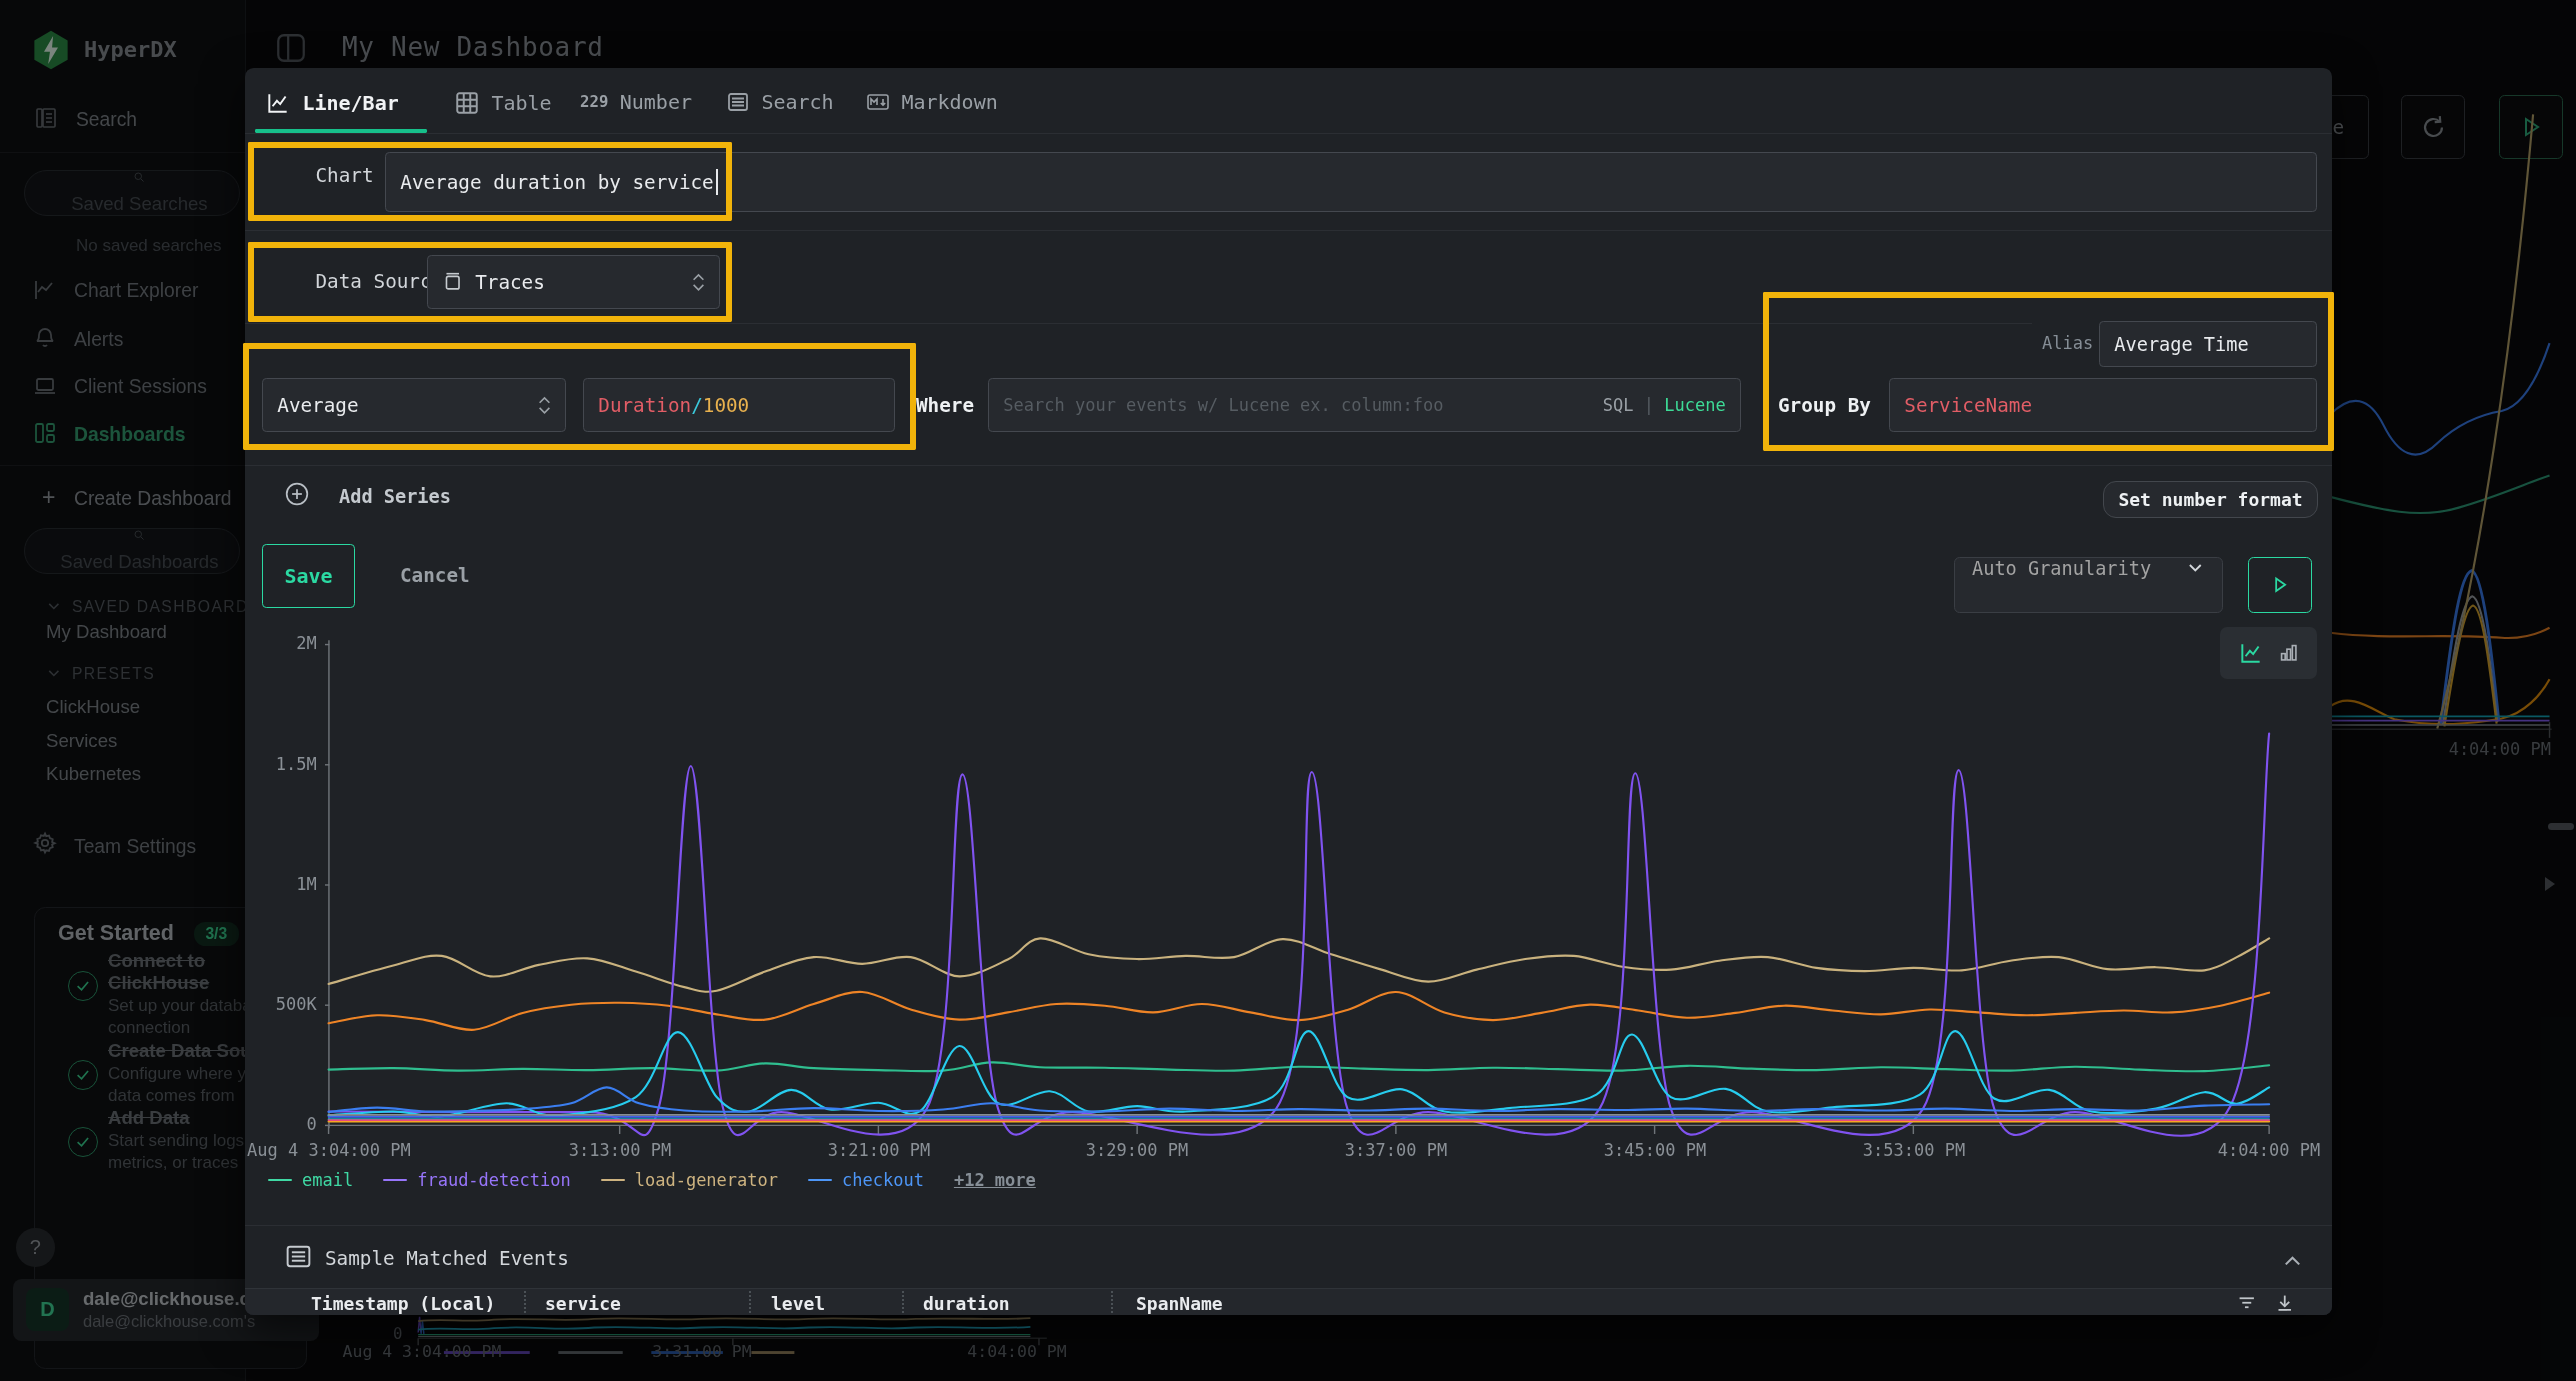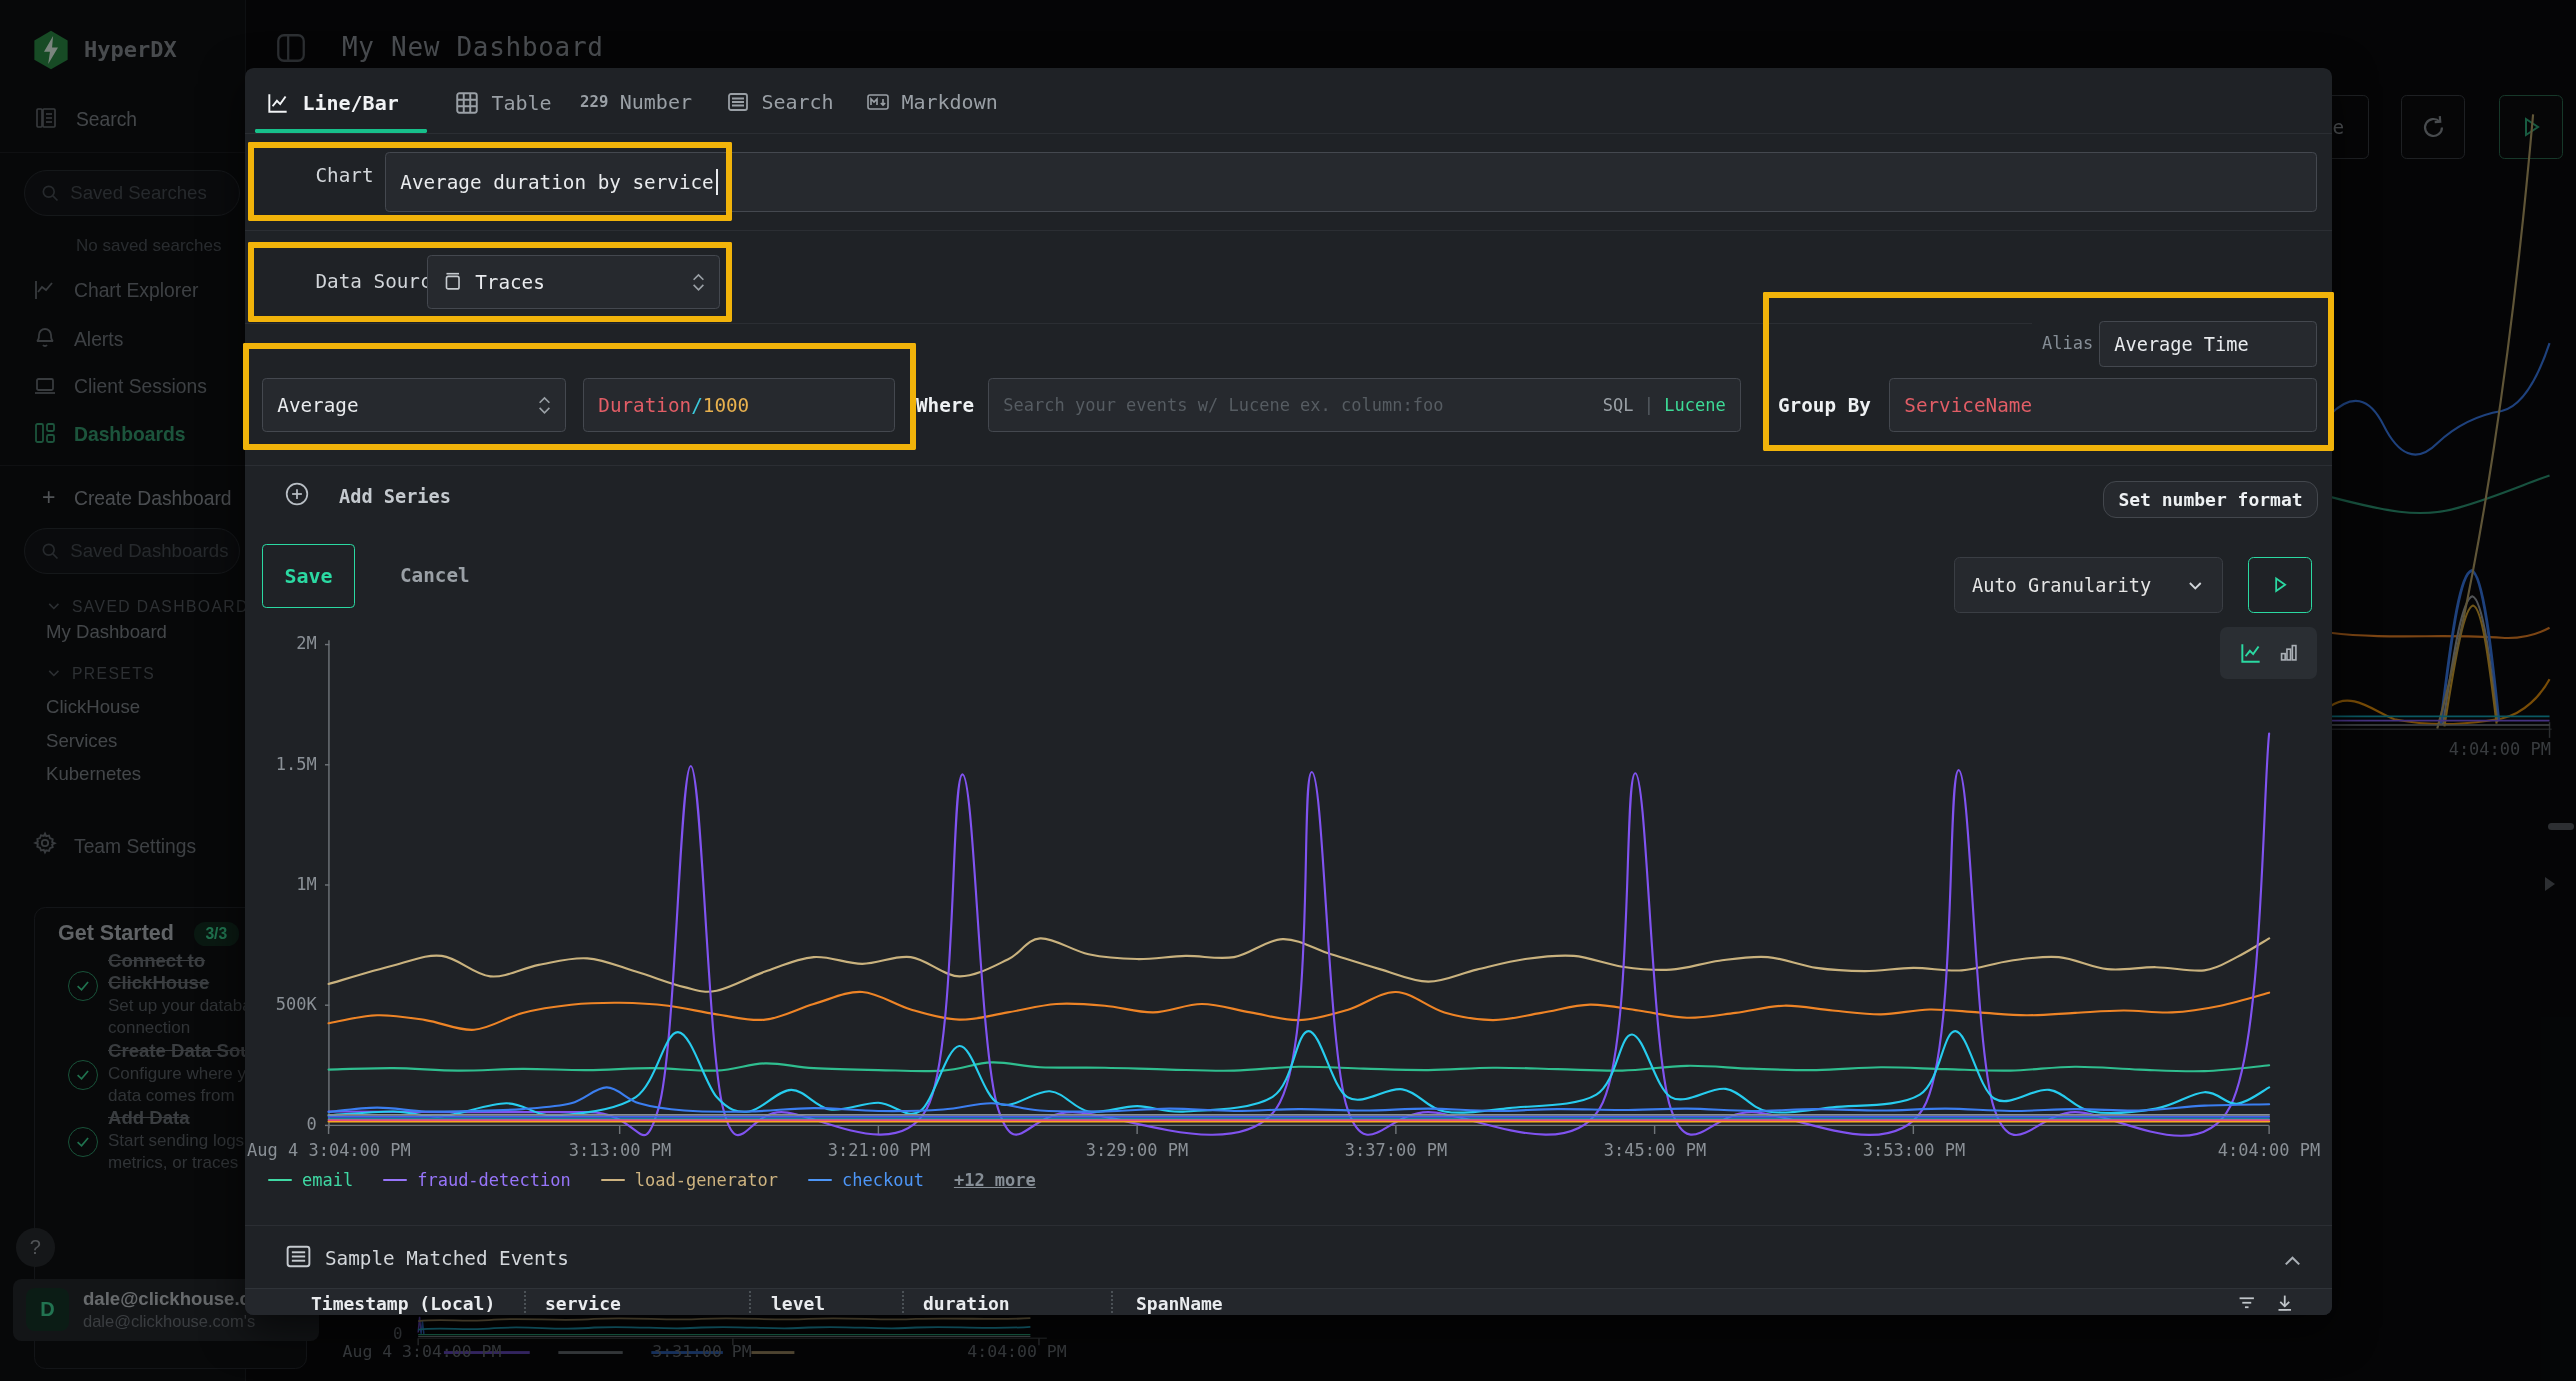--- a/index.html
+++ b/index.html
@@ -6,21 +6,21 @@
   body{width:2576px;height:1381px;position:relative;font-family:"DejaVu Sans Mono","Liberation Mono",monospace;-webkit-font-smoothing:antialiased;}
   .abs{position:absolute;}
   .sans{font-family:"Liberation Sans","DejaVu Sans",sans-serif;}
   .mono{font-family:"DejaVu Sans Mono","Liberation Mono",monospace;}
 
   
   .sidebar{position:absolute;left:0;top:0;width:245px;height:1381px;background:#0f1113;border-right:0.7px solid #1c1f23;z-index:1;}
   .sb-divider{position:absolute;left:0;width:245px;height:0.7px;background:#1d2024;}
   .sb-label{position:absolute;font-size:19.3px;color:#767c82;white-space:nowrap;}
   .sb-icon{position:absolute;color:#6b7177;}
-  .pill{position:absolute;left:23.6px;width:216px;height:46px;border:1.4px solid #2a2e33;border-radius:23px;background:#141619;display:flex;align-items:center;padding-left:15.7px;box-sizing:border-box;color:#4a5056;font-size:18.6px;gap:10px;}
+  .pill{position:absolute;left:23.6px;width:216px;height:46px;border:1.4px solid #2a2e33;border-radius:23px;background:#141619;display:flex;align-items:center;padding-left:15.7px;box-sizing:border-box;color:#4a5056;font-size:18.6px;gap:10px;flex-direction:column;}
   .section-head{position:absolute;font-size:15.7px;letter-spacing:1.4px;color:#565c62;font-family:"Liberation Sans",sans-serif;white-space:nowrap;}
   .gs-card{position:absolute;left:34px;top:907px;width:273px;height:462px;border:1.4px solid #26292e;border-radius:11.4px;background:#101214;box-sizing:border-box;}
   .gs-step-title{position:absolute;font-size:18.6px;font-weight:bold;color:#6f757b;text-decoration:line-through;font-family:"Liberation Sans",sans-serif;white-space:nowrap;}
   .gs-step-desc{position:absolute;font-size:17px;color:#5c6268;font-family:"Liberation Sans",sans-serif;line-height:21.5px;width:179px;}
   .check-circle{position:absolute;width:30px;height:30px;border:1.8px solid #2f9e6e;border-radius:50%;display:flex;align-items:center;justify-content:center;box-sizing:border-box;}
 
   
   .hdr-btn{position:absolute;top:95px;height:64px;border:1.4px solid #3a3e44;border-radius:5.7px;box-sizing:border-box;display:flex;align-items:center;justify-content:center;background:#0c0d0f;}
   .bg-label{position:absolute;color:#6b7177;font-size:17px;white-space:nowrap;}
 
@@ -351,21 +351,21 @@
     <span>Add Series</span>
   </div>
   <div class="m" style="left:1858px;top:413px;width:215px;height:37px;border:1.4px solid #43474d;border-radius:13px;background:#26292e;display:flex;align-items:center;justify-content:center;font-size:18px;font-weight:bold;color:#eef1f3;box-sizing:border-box">
       <span>Set number format</span>
     </div>
 
   <div class="btn-teal" style="left:17px;top:476px;width:93px;height:64px;font-size:20px">
       <span>Save</span>
     </div>
   <div class="m" style="left:155px;top:496px;font-size:19.3px;font-weight:bold;color:#9aa0a6"><span>Cancel</span></div>
-  <div class="m" style="left:1709px;top:489px;width:269px;height:56px;background:#26292e;border:1.1px solid #3a3e44;border-radius:5.7px;display:flex;align-items:center;padding:0 17px;box-sizing:border-box;font-size:18.6px;color:#e5e5e5">
+  <div class="m" style="left:1709px;top:489px;width:269px;height:56px;background:#26292e;border:1.1px solid #3a3e44;border-radius:5.7px;display:flex;align-items:flex-start;padding:0 17px;box-sizing:border-box;font-size:18.6px;color:#a3a3a3">
     <span>Auto Granularity</span>
     <svg style="margin-left:auto" width="18.6" height="18.6" viewBox="0 0 24 24" fill="none" stroke="#d2d6da" stroke-width="2.4">
         <polyline points="5,9 12,16 19,9"></polyline>
       </svg>
   </div>
   <div class="btn-teal" style="left:2003px;top:489px;width:64px;height:56px;border-radius:5.7px">
     <svg width="21.5" height="21.5" viewBox="0 0 24 24" fill="none" stroke="#2bd9a2" stroke-width="2">
         <polygon points="8,5 18,12 8,19"></polygon>
       </svg>
   </div>

